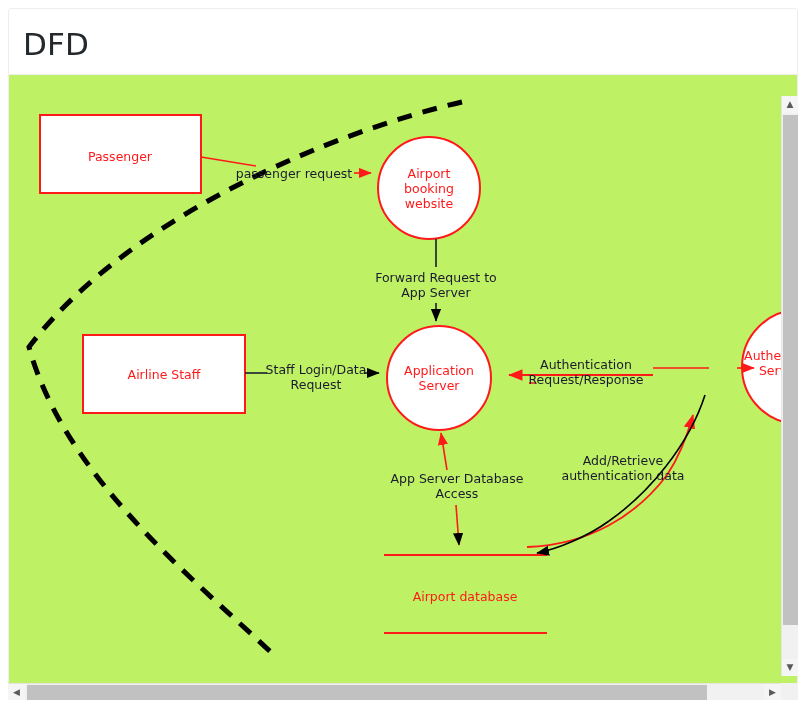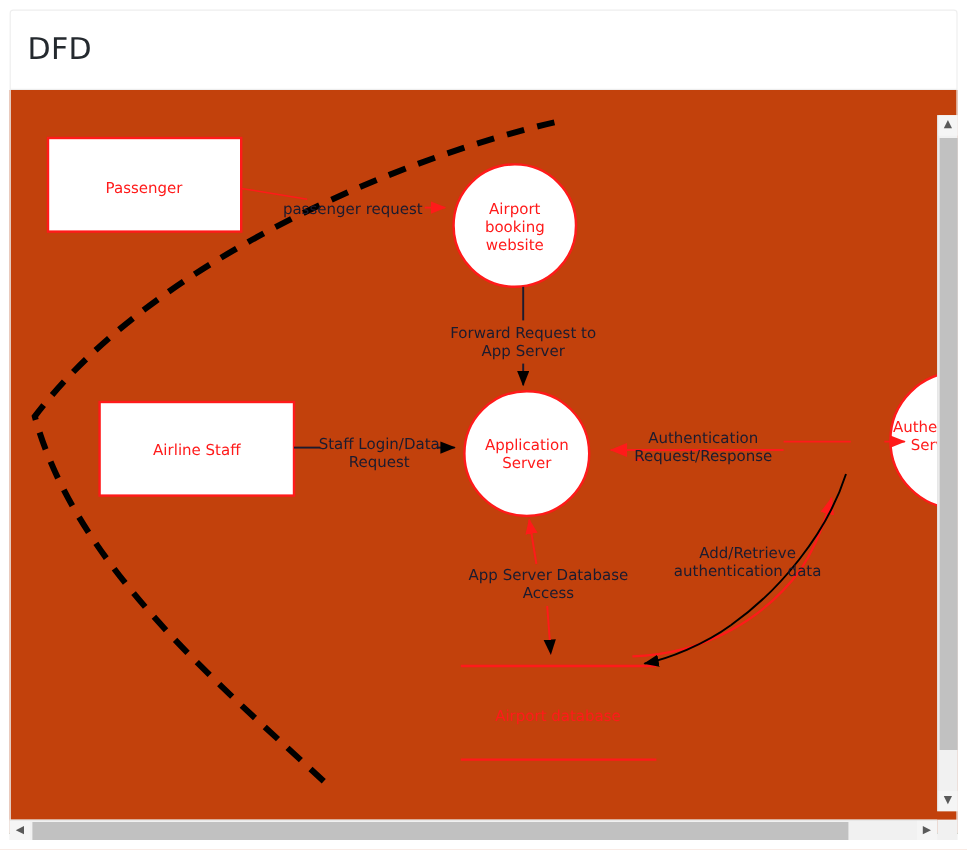--- a/index.html
+++ b/index.html
@@ -25,33 +25,33 @@
     height: 67px;
     background: #ffffff;
     border: 1px solid #eeeeee;
     border-radius: 3px 3px 0 0;
     box-sizing: border-box;
   }
   .header-title {
     position: absolute;
     left: 14px;
     top: 17px;
-    font-size: 25px;
+    font-size: 31px;
     color: #24292e;
     letter-spacing: 0.2px;
     font-family: "DejaVu Sans", "Liberation Sans", sans-serif;
   }
   
   .canvas-panel {
     position: absolute;
     left: 8px;
     top: 75px;
     width: 790px;
     height: 620px;
-    background: #c2410c;
+    background: #bef264;
     border-left: 1px solid #eeeeee;
     border-right: 1px solid #eeeeee;
     border-bottom: 1px solid #14532d;
     box-sizing: border-box;
     overflow: hidden;
   }
   .diagram-svg {
     position: absolute;
     left: 0;
     top: 0;

